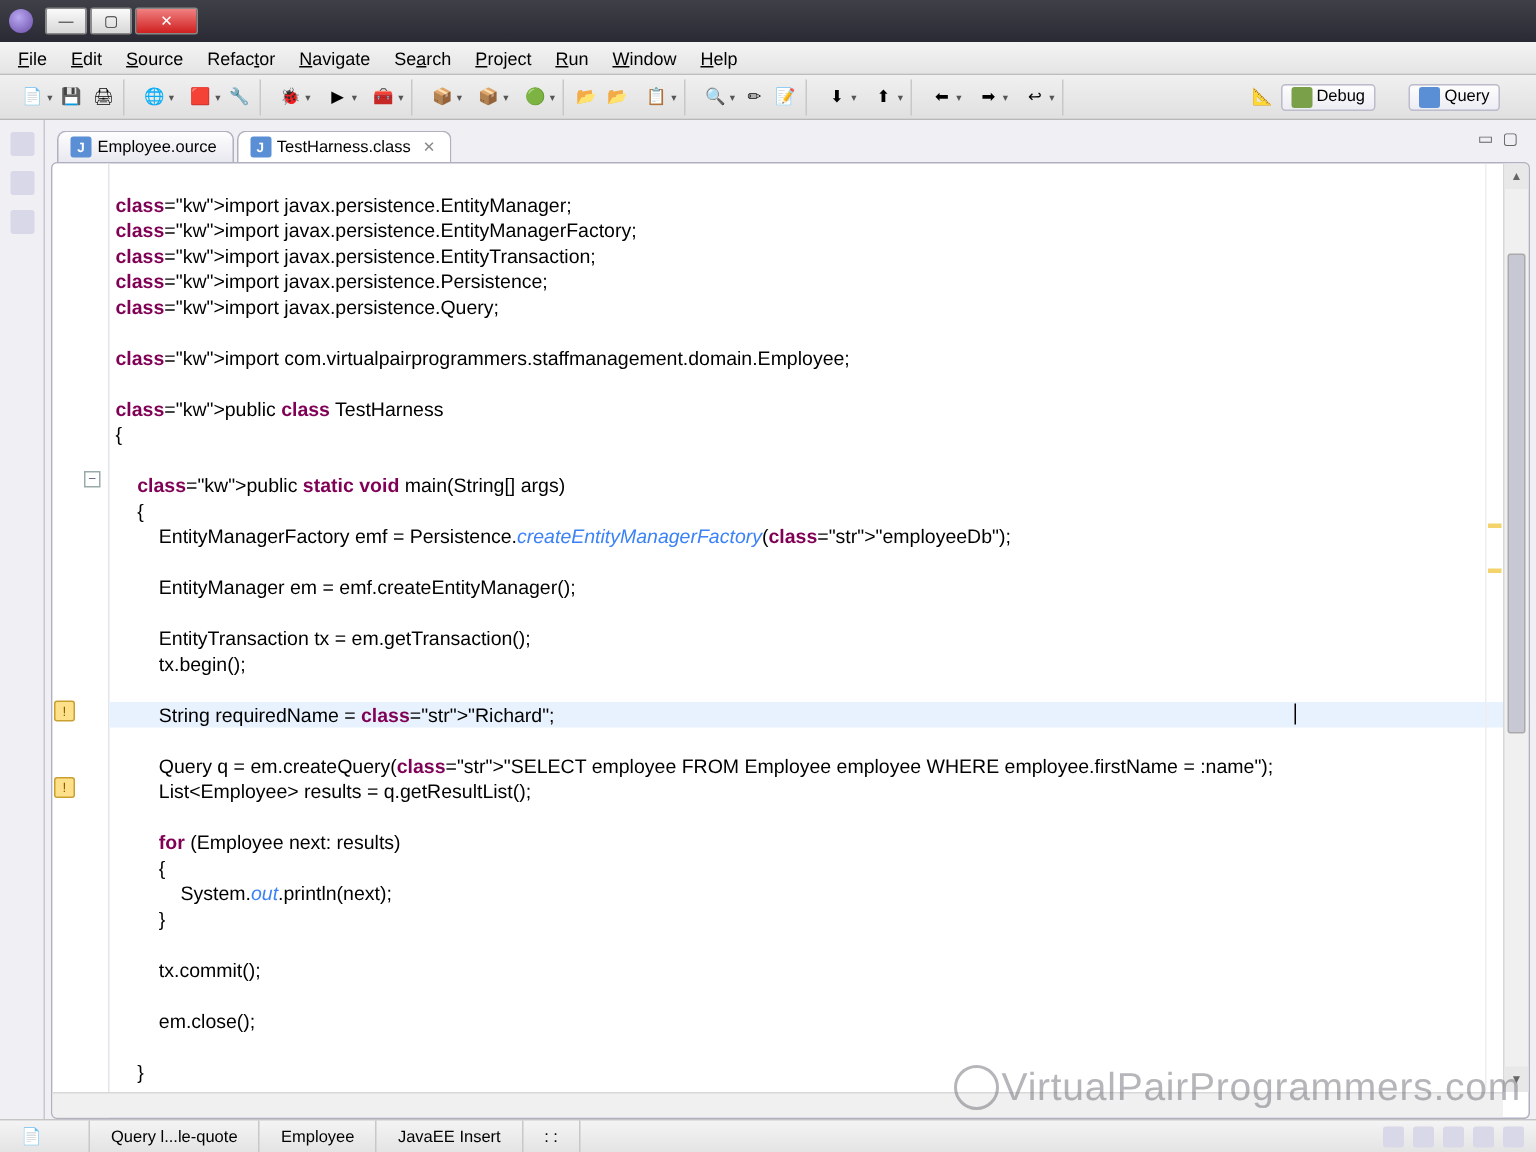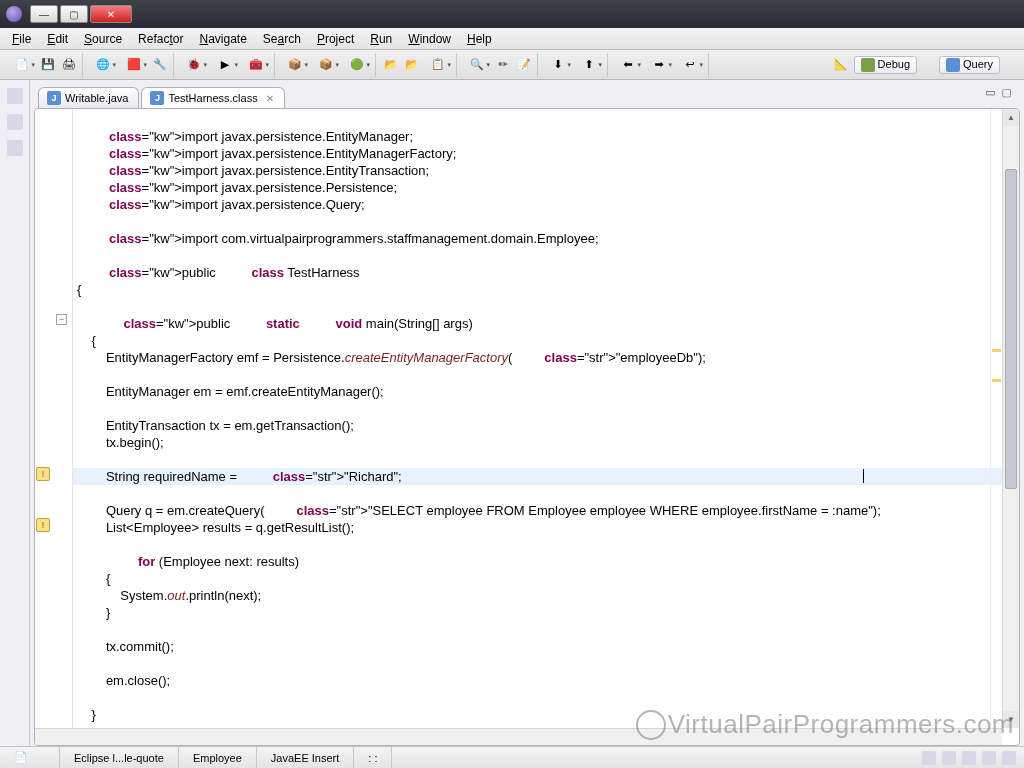--- a/index.html
+++ b/index.html
@@ -41,22 +41,22 @@
 .tab.active { background:#fff; z-index:2; }
 .tab .jicon { width:14px; height:14px; background:#5a8fd6; border-radius:2px; display:flex; align-items:center; justify-content:center; color:#fff; font-size:9px; font-weight:bold; }
 .tab .close { font-size:10px; color:#888; margin-left:4px; }
 .tabrow .right-icons { position:absolute; right:8px; top:2px; display:flex; gap:6px; font-size:11px; color:#666; }
 
 
 .editor-container { flex:1; border:1px solid #b0b0c0; background:#fff; display:flex; position:relative; border-radius:4px; overflow:hidden; }
 .folding-col { width:20px; background:#fff; border-right:1px solid #e4e4ee; position:relative; }
 .marker-col { width:18px; background:#fff; position:relative; }
 .code { flex:1; font-family:Consolas,Menlo,"Courier New",monospace; font-size:13px; line-height:17px; white-space:pre; padding:2px 0 2px 4px; overflow:hidden; position:relative; color:#000; }
-.kw { color:#7f0055; font-weight:bold;margin-left:32px; }
-.itm { font-style:italic; color:#7f1d1d; }
+.kw { color:#7f0055; font-weight:bold; }
+.itm { font-style:italic; color:#3b82f6; }
 .hl-line { position:absolute; left:0; right:0; height:17px; background:#e8f2fe; }
 .caret { position:absolute; width:1px; height:14px; background:#000; }
 
 .scroll-v { position:absolute; right:0; top:0; bottom:17px; width:17px; background:#f0f0f0; border-left:1px solid #d8d8d8; }
 .scroll-v .thumb { position:absolute; left:2px; right:2px; top:60px; height:320px; background:#c8c8d4; border:1px solid #aaa; border-radius:2px; }
 .scroll-v .arrow { position:absolute; left:0; right:0; height:17px; display:flex; align-items:center; justify-content:center; font-size:8px; color:#666; background:#e8e8e8; }
 .scroll-v .arrow.up { top:0; } .scroll-v .arrow.down { bottom:0; }
 .scroll-h { position:absolute; left:0; right:17px; bottom:0; height:17px; background:#f0f0f0; border-top:1px solid #d8d8d8; }
 
 .overview { position:absolute; right:17px; top:0; bottom:17px; width:12px; border-left:1px solid #eee; }
@@ -157,21 +157,21 @@
   <div class="left-gutter">
     <div class="gutter-ico"></div>
     <div class="gutter-ico"></div>
     <div class="gutter-ico"></div>
   </div>
 
   <div class="editor-area">
     <div class="tabrow">
       <div class="tab">
         <div class="jicon">J</div>
-        <span>Writable.java</span>
+        <span>Employee.ource</span>
       </div>
       <div class="tab active">
         <div class="jicon">J</div>
         <span>TestHarness.class</span>
         <span class="close">✕</span>
       </div>
       <div class="right-icons">
         <span>▭</span>
         <span>▢</span>
       </div>
@@ -195,21 +195,21 @@
         <div class="thumb"></div>
         <div class="arrow down">▼</div>
       </div>
       <div class="scroll-h"></div>
     </div>
   </div>
 </div>
 
 <div class="statusbar">
   <div class="cell" style="width:60px">📄</div>
-  <div class="cell">Eclipse l...le-quote</div>
+  <div class="cell">Query l...le-quote</div>
   <div class="cell">Employee</div>
   <div class="cell">JavaEE Insert</div>
   <div class="cell">: :</div>
   <div class="spacer"></div>
   <div class="tray">
     <div class="tray-ico"></div>
     <div class="tray-ico"></div>
     <div class="tray-ico"></div>
     <div class="tray-ico"></div>
     <div class="tray-ico"></div>

